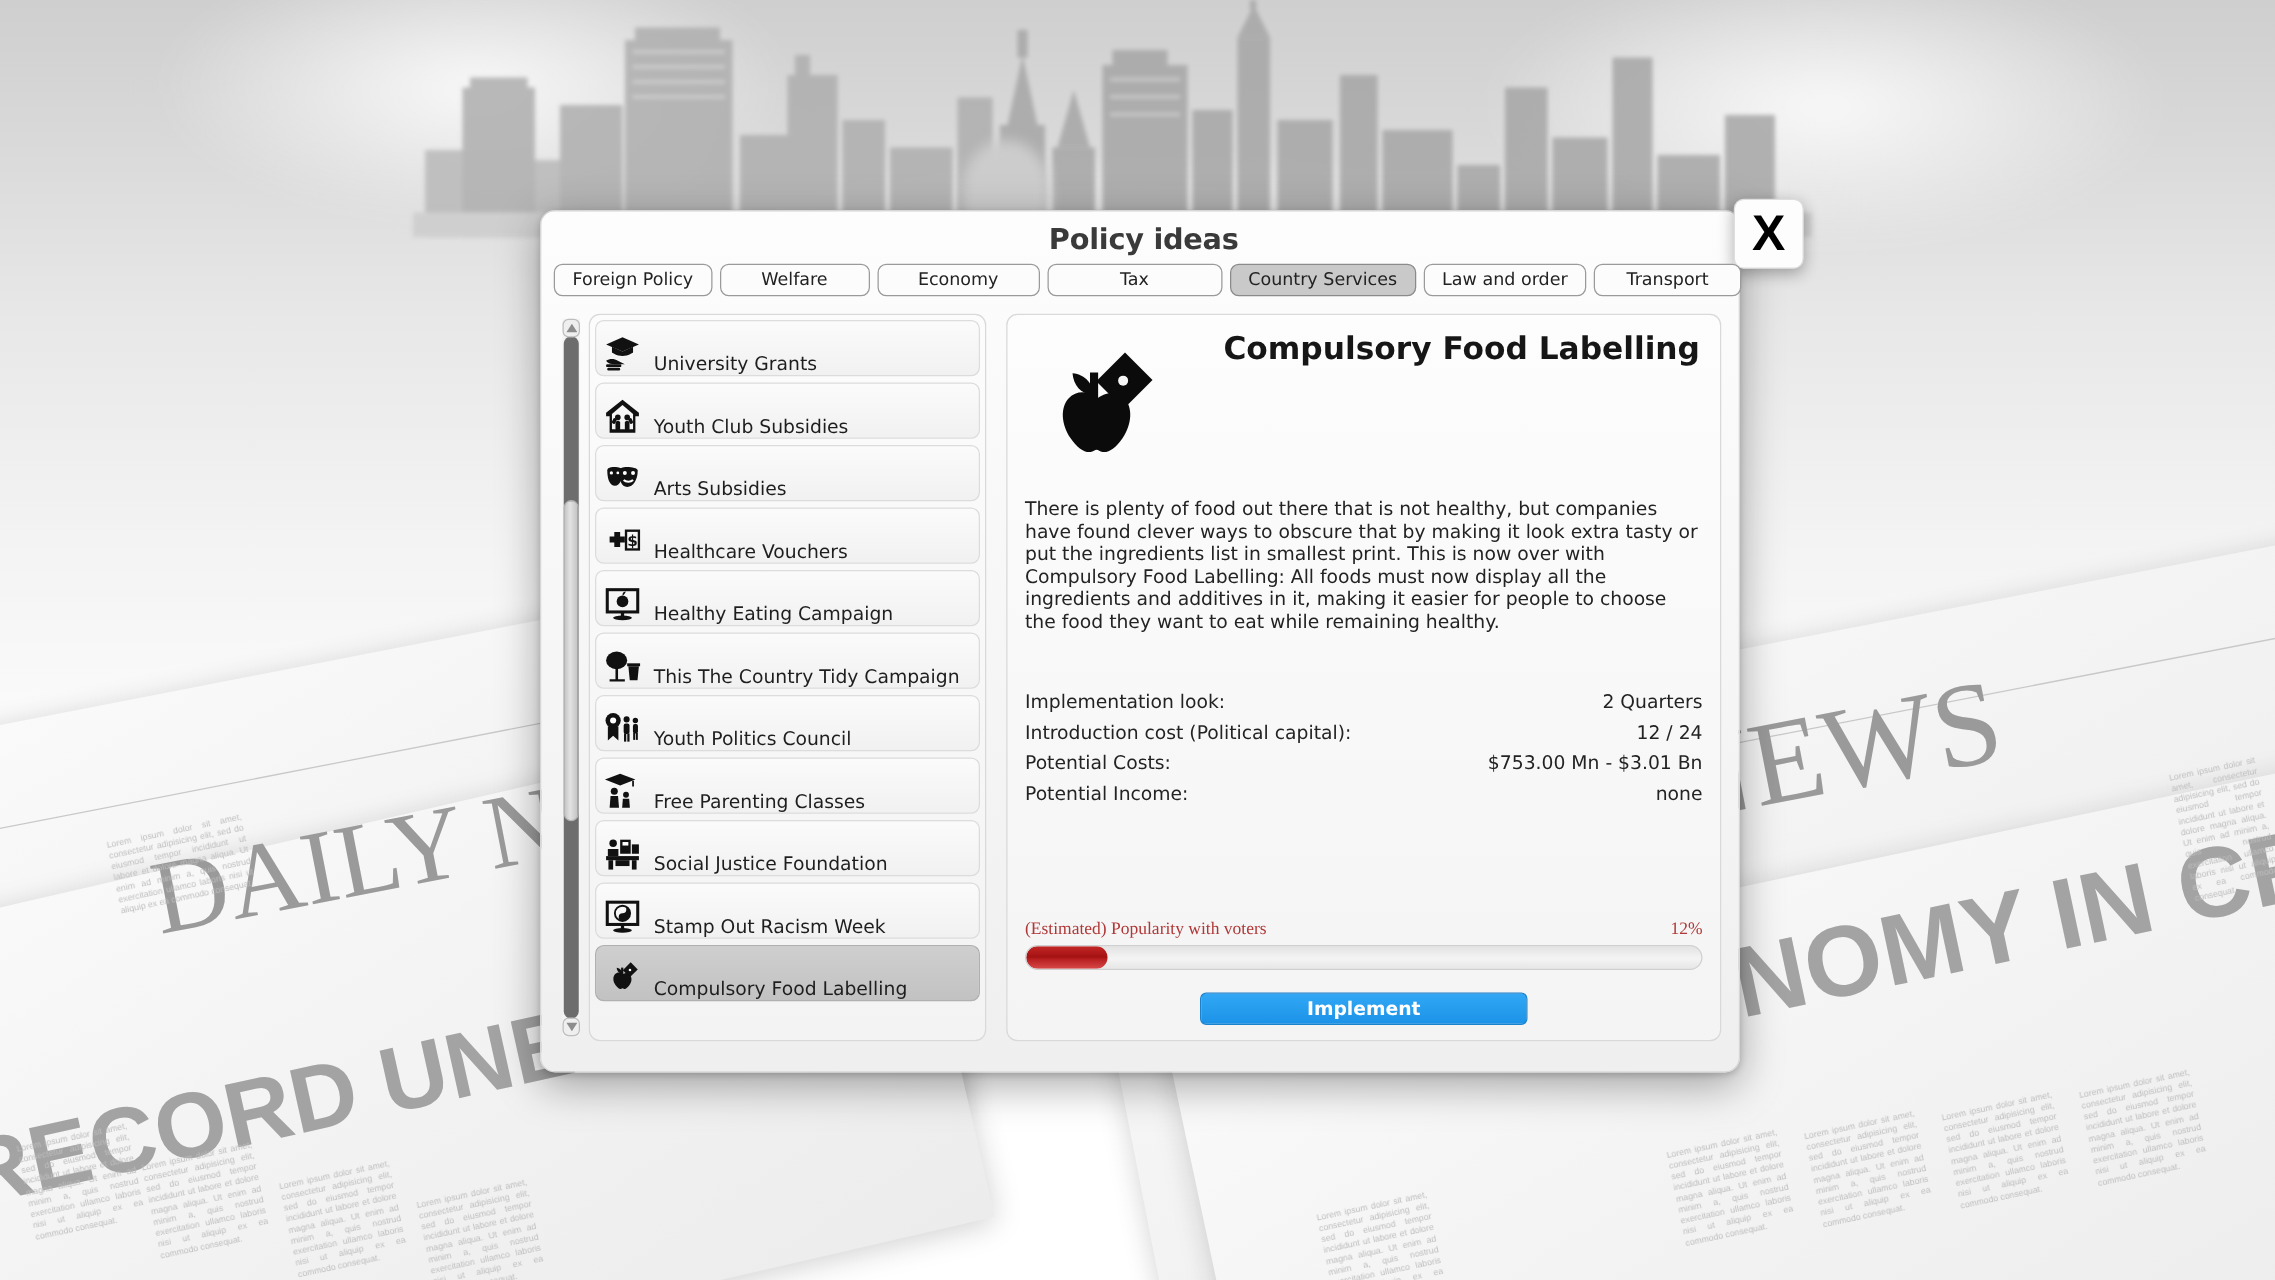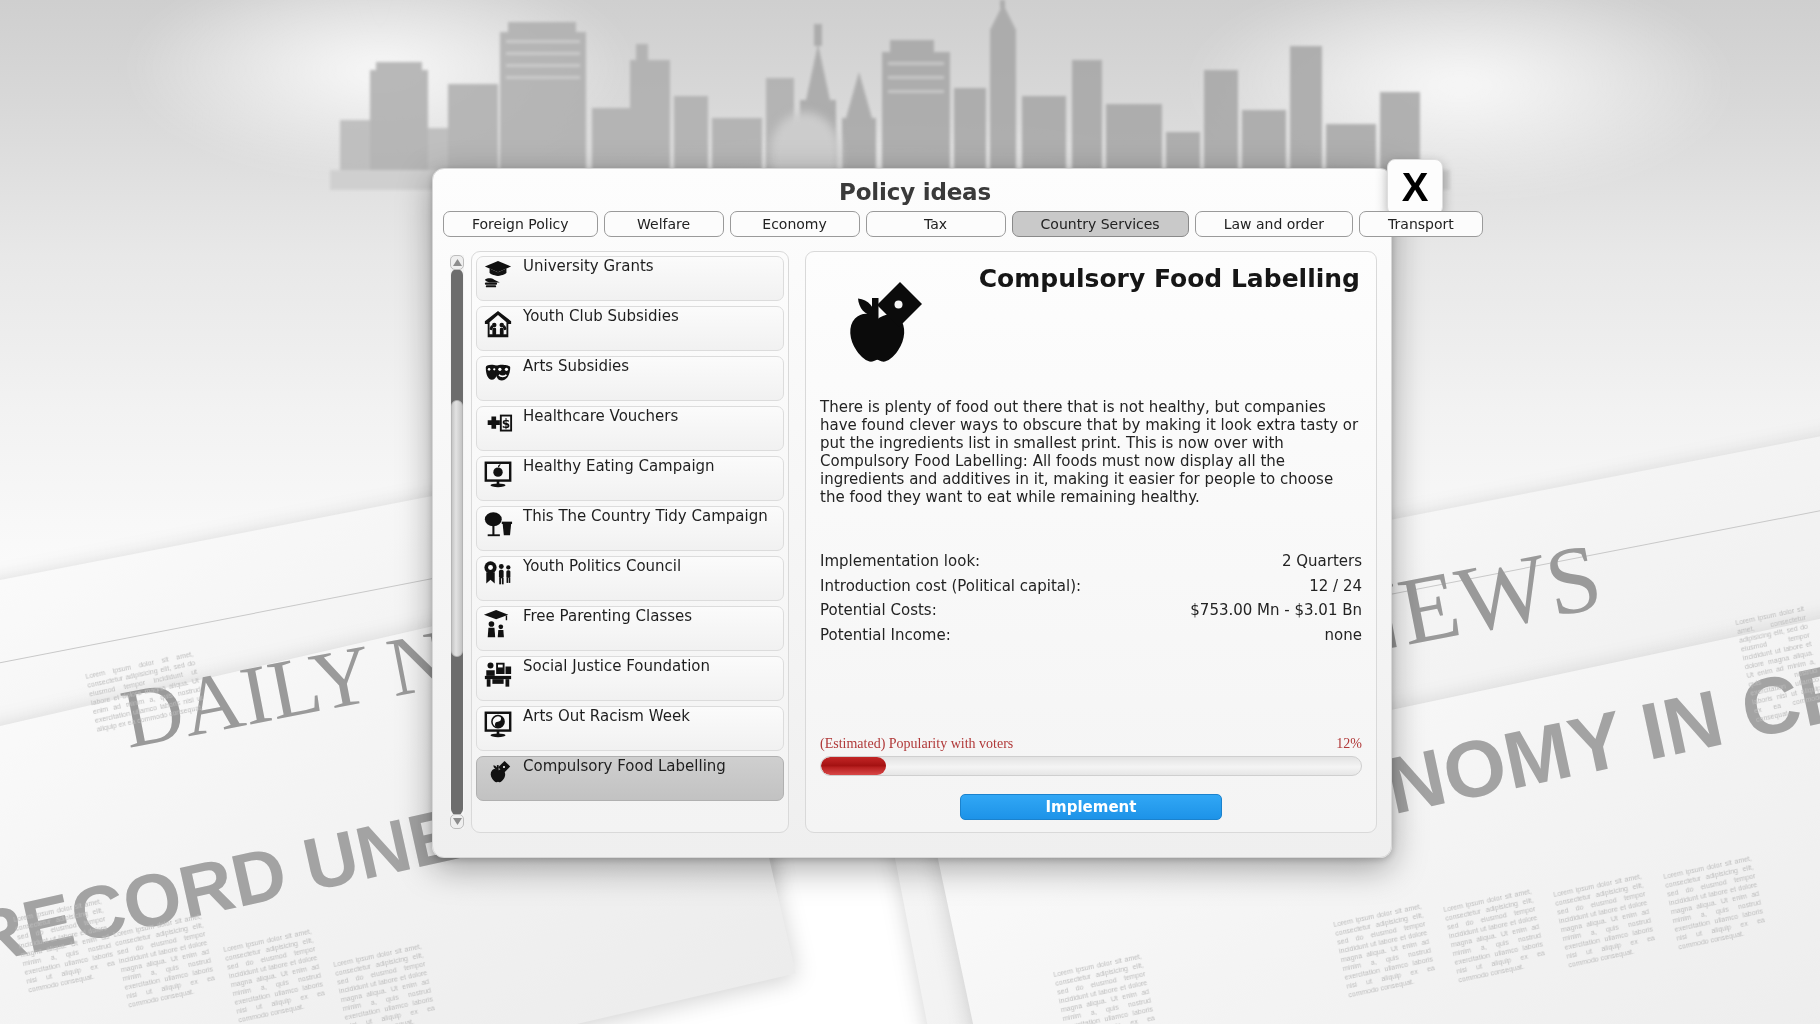--- a/index.html
+++ b/index.html
@@ -120,21 +120,21 @@
     position: absolute;
     top: 42px;
     left: 10px;
     right: 10px;
     display: flex;
     gap: 6px;
   }
   .tab {
     flex: 0 0 auto;
     height: 26px;
-    padding: 0 28px;
+    padding: 0 14px;
     display: flex;
     align-items: center;
     justify-content: center;
     background: #fcfcfc;
     border: 1px solid #9a9a9a;
     border-radius: 7px;
     font-family: "DejaVu Sans", sans-serif;
     font-size: 14px;
     color: #222;
     cursor: pointer;
@@ -169,21 +169,21 @@
     inset: 4px;
     overflow: hidden;
   }
   .policy-item {
     height: 45px;
     margin-bottom: 5px;
     background: linear-gradient(180deg,#fbfbfb,#f1f1f1);
     border: 1px solid #dcdcdc;
     border-radius: 7px;
     display: flex;
-    align-items: flex-start;
+    align-items: flex-end;
     padding-left: 4px;
     cursor: pointer;
   }
   .policy-item.selected {
     background: linear-gradient(180deg,#cfcfcf,#c2c2c2);
     border-color: #b0b0b0;
   }
   .policy-icon {
     width: 34px; height: 34px;
     flex: 0 0 34px;
@@ -622,21 +622,21 @@
           <svg width="30" height="30" viewBox="0 0 32 32" fill="#111">
             <rect x="3" y="4" width="26" height="19" fill="none" stroke="#111" stroke-width="2.6"></rect>
             <circle cx="16" cy="13.5" r="6.5" fill="none" stroke="#111" stroke-width="1.6"></circle>
             <path d="M16 7a6.5 6.5 0 0 1 0 13 3.25 3.25 0 0 1 0-6.5 3.25 3.25 0 0 0 0-6.5z"></path>
             <circle cx="16" cy="10.3" r="1.1" fill="#fff"></circle>
             <circle cx="16" cy="16.8" r="1.1"></circle>
             <rect x="14.6" y="23" width="2.8" height="4"></rect>
             <ellipse cx="16" cy="28" rx="8" ry="2"></ellipse>
           </svg>
         </div>
-        <div class="policy-label">Arts Out Racism Week</div>
+        <div class="policy-label">Stamp Out Racism Week</div>
       </div>
 
       <div class="policy-item selected">
         <div class="policy-icon">
           <svg width="30" height="30" viewBox="0 0 32 32" fill="#111">
             <path d="M16 12c-1.8-1.6-4.6-1.8-6.4.2-2 2.2-1.8 6 .4 9.2 1.5 2.2 3.3 3.6 4.6 3.3.6-.2 1-.5 1.4-.5s.8.3 1.4.5c1.3.3 3.1-1.1 4.6-3.3 2.2-3.2 2.4-7-.4-9.2-1.8-2-4.2-1.2-5.6.2z"></path>
             <path d="M15.4 11.6c.4-2.4-1.4-4.6-4.4-5 .2 2.6 1.8 4.6 4.4 5z"></path>
             <rect x="14.8" y="6.5" width="1.9" height="6.5"></rect>
             <path d="M16.2 8.8 23 2l6 6-6.8 6.8z"></path>
             <circle cx="22.4" cy="8.6" r="1.1" fill="#fff"></circle>

